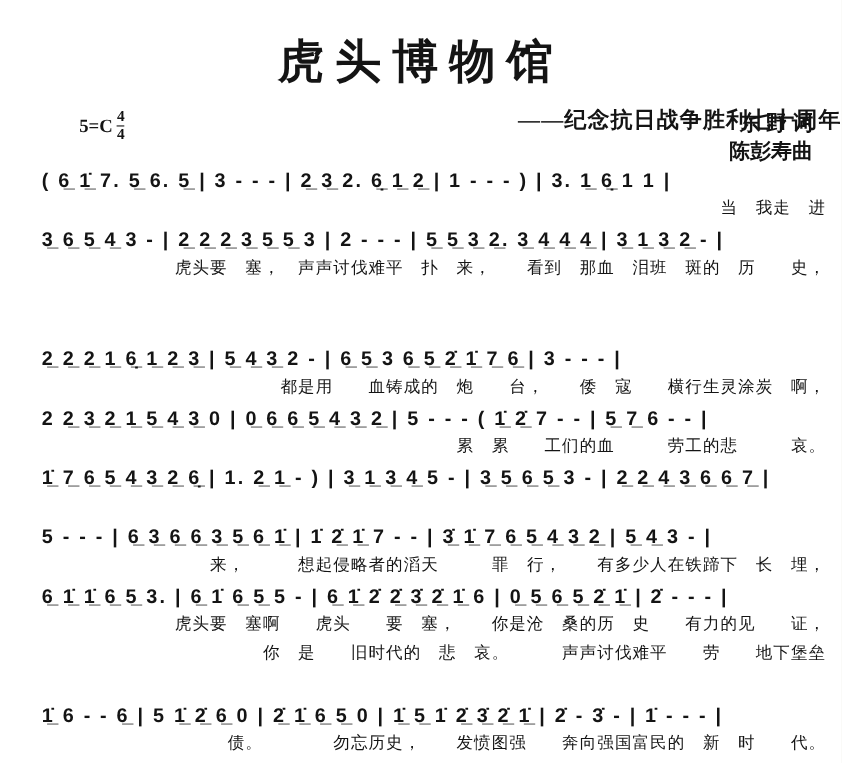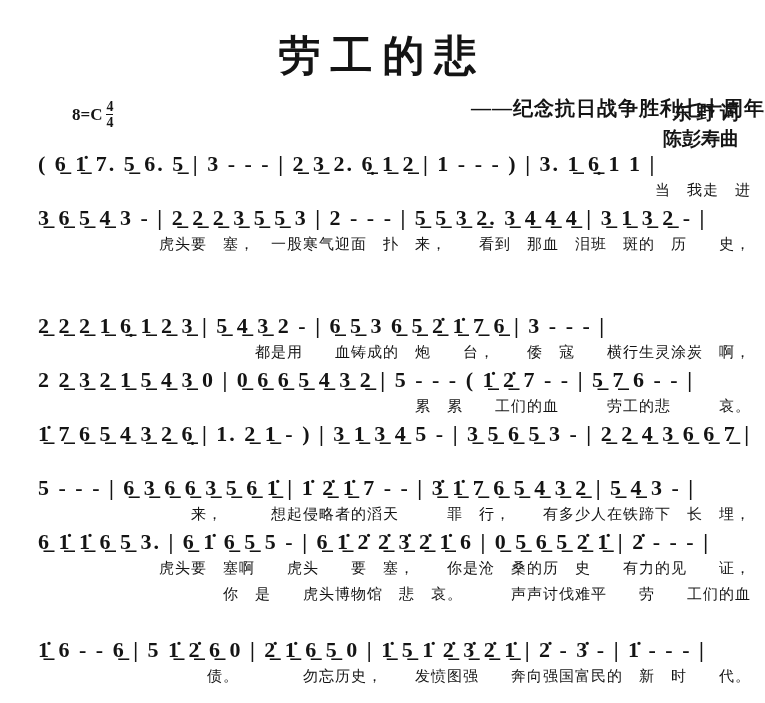--- a/index.html
+++ b/index.html
@@ -27,63 +27,63 @@
   .meter{display:inline-flex;flex-direction:column;align-items:center;line-height:1;font-size:14px;}
   .meter .den{border-top:1px solid #141414;padding-top:1px;}
   .credits{
     position:absolute;top:100px;right:26px;text-align:right;
     font-family:"Liberation Serif","DejaVu Serif",serif;
     font-size:19px;font-weight:bold;line-height:1.35;
   }
   .systems{padding:4px 14px 0 38px;}
   .system{height:54px;overflow:hidden;}
   .notes{
-    font-family:Liberation Serif, serif;
-    font-weight:bold;font-size:22px;line-height:28px;
+    font-family:Liberation Sans, sans-serif;
+    font-weight:bold;font-size:18px;line-height:28px;
     letter-spacing:2px;white-space:pre;
   }
   .lyrics{
     font-size:15px;line-height:24px;white-space:pre;letter-spacing:1px;
     font-family:"Liberation Sans","DejaVu Sans",sans-serif;
     text-align:right;
   }
   .indent-s1{padding-left:528px;}
   .indent-s6{padding-left:272px;}
 </style>
 </head>
 <body>
 
 <div class="page">
 
   <div class="header">
     <div class="keysig">
-      <span>8=C</span>
+      <span>5=C</span>
       <span class="meter">
         <span class="num">4</span>
         <span class="den">4</span>
       </span>
     </div>
-    <div class="title">劳工的悲</div>
+    <div class="title">虎头博物馆</div>
     <div class="subtitle">——纪念抗日战争胜利七十周年</div>
     <div class="credits">
       <div>东 野 词</div>
       <div>陈彭寿曲</div>
     </div>
   </div>
 
   <div class="systems">
 
     <div class="system">
       <div class="notes">( 6̲ 1̲̇ 7. 5̲ 6. 5̲ | 3 - - - | 2̲ 3̲ 2. 6̲̣ 1̲ 2̲ | 1 - - - ) | 3. 1̲ 6̲̣ 1 1 |</div>
       <div class="lyrics indent-s1">当　我走　进</div>
     </div>
 
     <div class="system">
       <div class="notes">3̲ 6̲ 5̲ 4̲ 3 - | 2̲ 2̲ 2̲ 3̲ 5̲ 5̲ 3 | 2 - - - | 5̲ 5̲ 3̲ 2̲. 3̲ 4̲ 4̲ 4̲ | 3̲ 1̲ 3̲ 2̲ - |</div>
-      <div class="lyrics">虎头要　塞，　一股寒气迎面　扑　来，　　看到　那血　泪班　斑的　历　　史，</div>
+      <div class="lyrics">虎头要　塞，　声声讨伐难平　扑　来，　　看到　那血　泪班　斑的　历　　史，</div>
     </div>
 
     <div class="system">
     </div>
 
     <div class="system">
       <div class="notes">2̲ 2̲ 2̲ 1̲ 6̲̣ 1̲ 2̲ 3̲ | 5̲ 4̲ 3̲ 2 - | 6̲ 5̲ 3 6̲ 5̲ 2̲̇ 1̲̇ 7̲ 6̲ | 3 - - - |</div>
       <div class="lyrics">都是用　　血铸成的　炮　　台，　　倭　寇　　横行生灵涂炭　啊，</div>
     </div>
 
@@ -100,21 +100,21 @@
       <div class="notes">5 - - - | 6̲ 3̲ 6̲ 6̲ 3̲ 5̲ 6̲ 1̲̇ | 1̇ 2̲̇ 1̲̇ 7 - - | 3̲̇ 1̲̇ 7̲ 6̲ 5̲ 4̲ 3̲ 2̲ | 5̲ 4̲ 3 - |</div>
       <div class="lyrics">来，　　　想起侵略者的滔天　　　罪　行，　　有多少人在铁蹄下　长　埋，</div>
     </div>
 
     <div class="system">
       <div class="notes">6̲ 1̲̇ 1̲̇ 6̲ 5̲ 3. | 6̲ 1̇ 6̲ 5̲ 5 - | 6̲ 1̲̇ 2̇ 2̲̇ 3̲̇ 2̲̇ 1̲̇ 6 | 0̲ 5̲ 6̲ 5̲ 2̲̇ 1̲̇ | 2̇ - - - |</div>
       <div class="lyrics">虎头要　塞啊　　虎头　　要　塞，　　你是沧　桑的历　史　　有力的见　　证，</div>
     </div>
 
     <div class="system">
-      <div class="lyrics">你　是　　虎头博物馆　悲　哀。　　　声声讨伐难平　　劳　　工们的血</div>
+      <div class="lyrics">你　是　　旧时代的　悲　哀。　　　声声讨伐难平　　劳　　地下堡垒</div>
     </div>
 
     <div class="system">
       <div class="notes">1̲̇ 6 - - 6̲ | 5 1̲̇ 2̲̇ 6̲ 0 | 2̲̇ 1̲̇ 6̲ 5̲ 0 | 1̲̇ 5̲ 1̇ 2̲̇ 3̲̇ 2̲̇ 1̲̇ | 2̇ - 3̇ - | 1̇ - - - |</div>
       <div class="lyrics">债。　　　　勿忘历史，　　发愤图强　　奔向强国富民的　新　时　　代。</div>
     </div>
 
   </div>
 </div>
 

